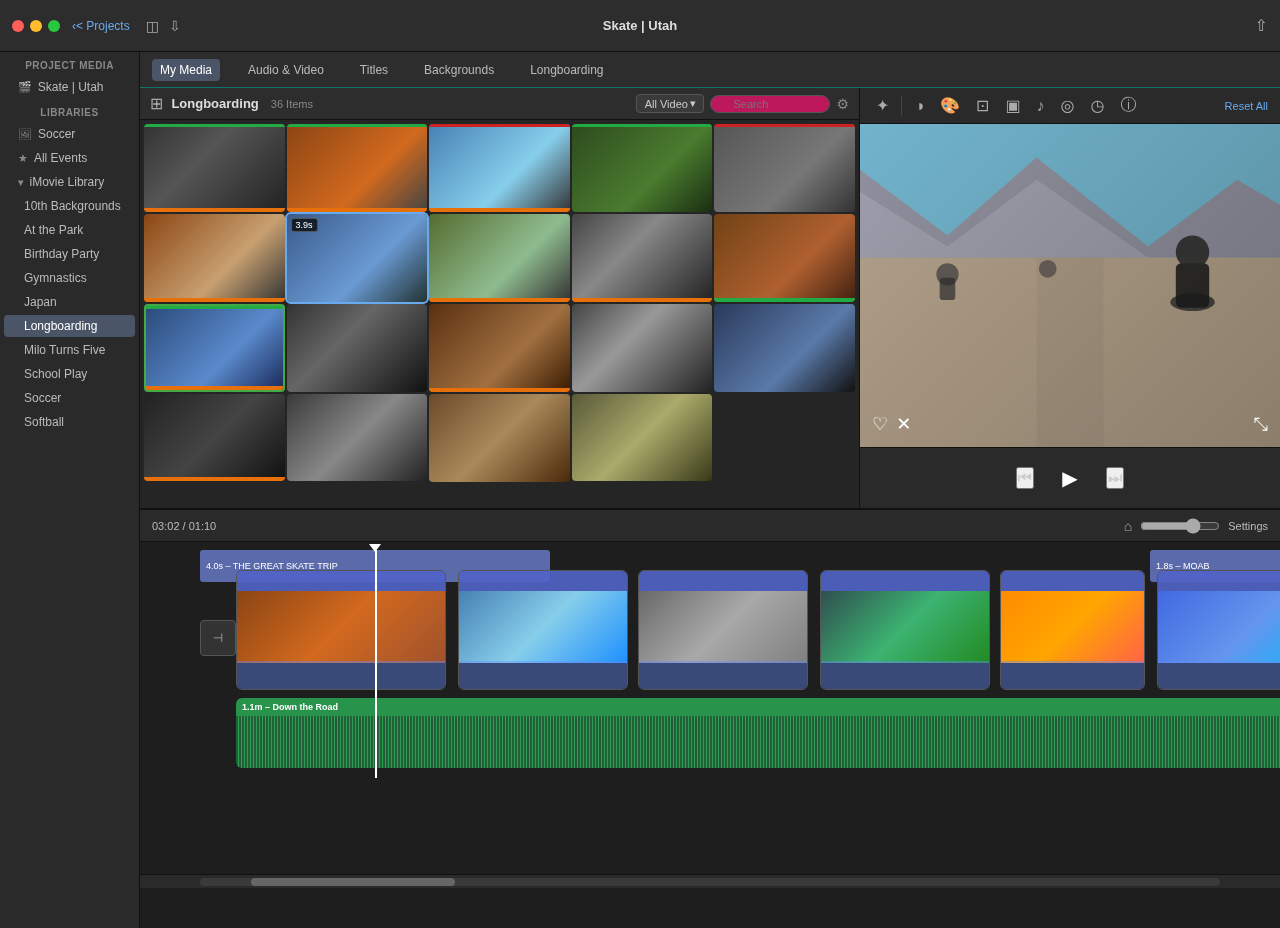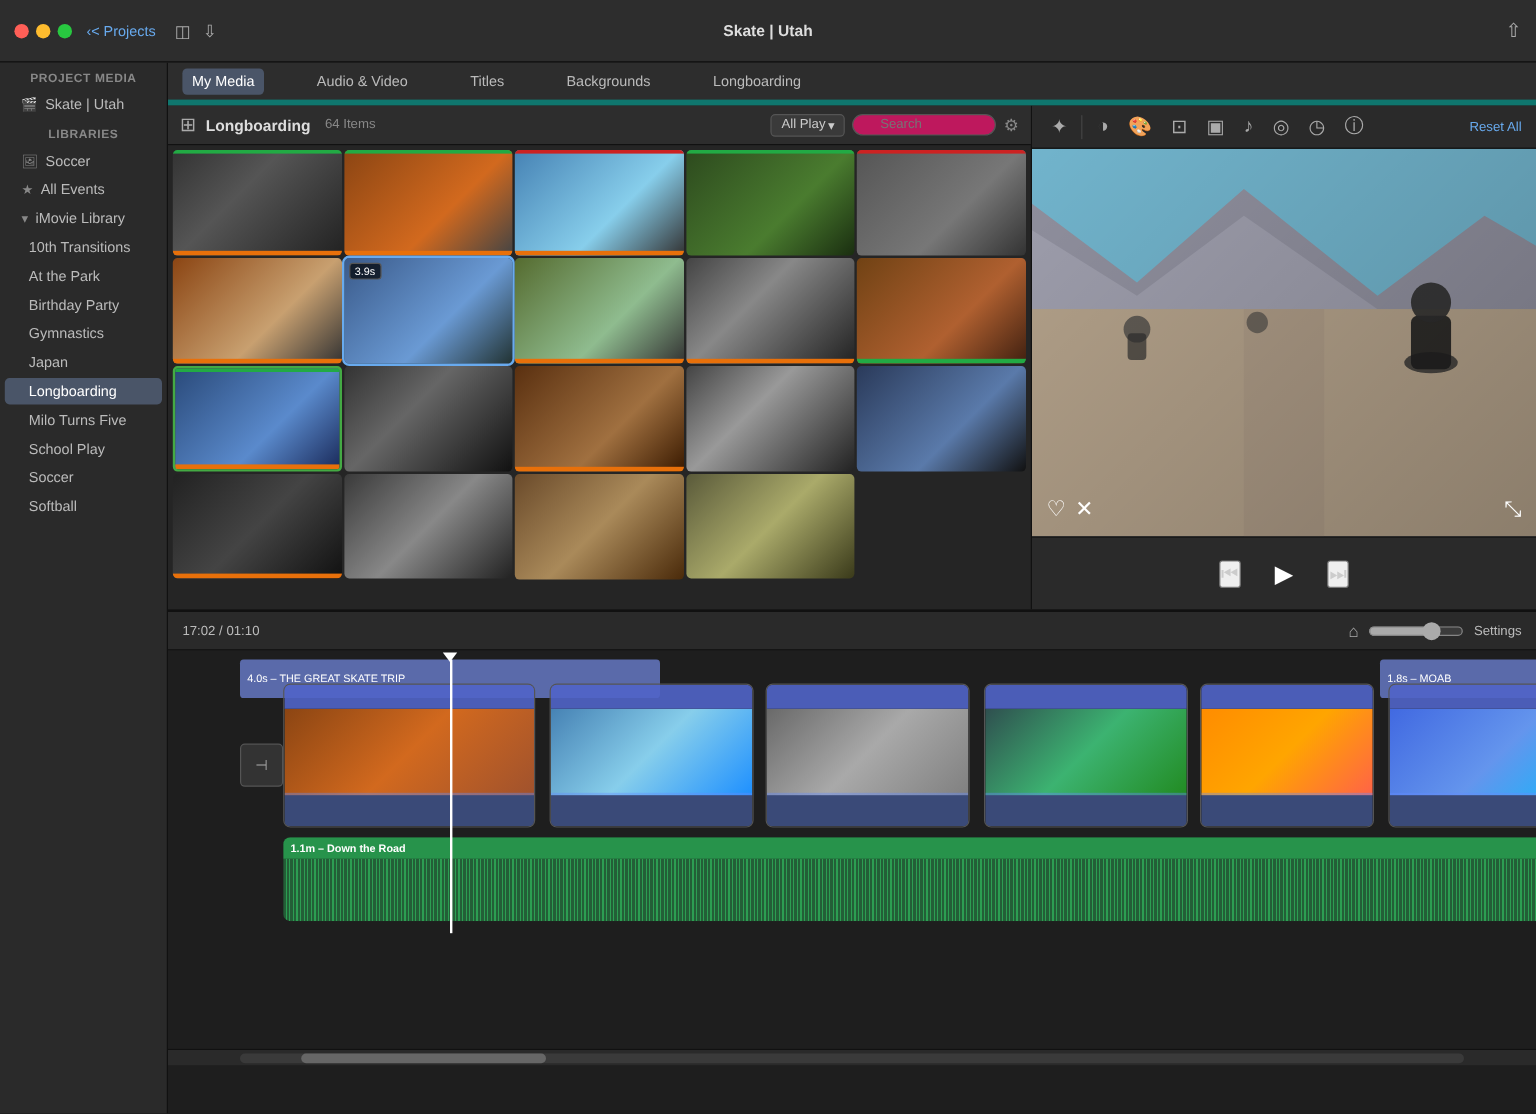--- a/index.html
+++ b/index.html
@@ -77,22 +77,22 @@
     
     #content { flex: 1; display: flex; flex-direction: column; overflow: hidden; }
 
     
     #nav-tabs {
       background: #2d2d2d;
       display: flex;
       align-items: center;
       height: 36px;
       padding: 0 12px;
-      gap: 36px;
-      border-bottom: 5px solid #0f766e;
+      gap: 20px;
+      border-bottom: 1px solid #0f766e;
     }
     .nav-tab {
       color: #bbb;
       font-size: 12px;
       cursor: pointer;
       padding: 4px 8px;
       border-radius: 4px;
     }
     .nav-tab.active { background: #4a5568; color: #fff; }
 
@@ -489,21 +489,21 @@
     <div class="sidebar-item">
       <span class="icon">★</span>
       <span>All Events</span>
     </div>
     <div class="sidebar-item">
       <span class="icon">▾</span>
       <span>iMovie Library</span>
     </div>
 
     <div class="sidebar-item indent">
-      <span>10th Transitions</span>
+      <span>10th Backgrounds</span>
     </div>
     <div class="sidebar-item indent">
       <span>At the Park</span>
     </div>
     <div class="sidebar-item indent">
       <span>Birthday Party</span>
     </div>
     <div class="sidebar-item indent">
       <span>Gymnastics</span>
     </div>
@@ -536,24 +536,24 @@
       <div class="nav-tab">Backgrounds</div>
       <div class="nav-tab">Longboarding</div>
     </div>
 
     <div id="upper-area">
 
       <div id="media-browser">
         <div id="browser-toolbar">
           <span style="color:#aaa;font-size:16px;">⊞</span>
           <span class="browser-title">Longboarding</span>
-          <span class="browser-count">64 Items</span>
+          <span class="browser-count">36 Items</span>
           <div class="browser-right">
             <div class="all-clips-btn">
-              <span>All Play</span>
+              <span>All Video</span>
               <span>▾</span>
             </div>
             <div class="search-wrapper">
               <span class="search-icon-inner">🔍</span>
               <input class="search-box" type="text" placeholder="Search" style="">
             </div>
             <span class="gear-btn">⚙</span>
           </div>
         </div>
 
@@ -698,21 +698,21 @@
             <button class="play-btn">▶</button>
             <button class="skip-btn">⏭</button>
           </div>
         </div>
       </div>
 
     </div>
 
     <div id="timeline-area">
       <div id="timeline-toolbar">
-        <span class="timecode">17:02 / 01:10</span>
+        <span class="timecode">03:02 / 01:10</span>
         <div class="tl-right">
           <span class="house-icon">⌂</span>
           <input type="range" min="0" max="100" value="70" style="width: 80px; accent-color: rgb(170, 170, 170);">
           <span class="tl-settings-btn">Settings</span>
         </div>
       </div>
 
       <div id="timeline-content">
         <div id="timeline-tracks">
 

